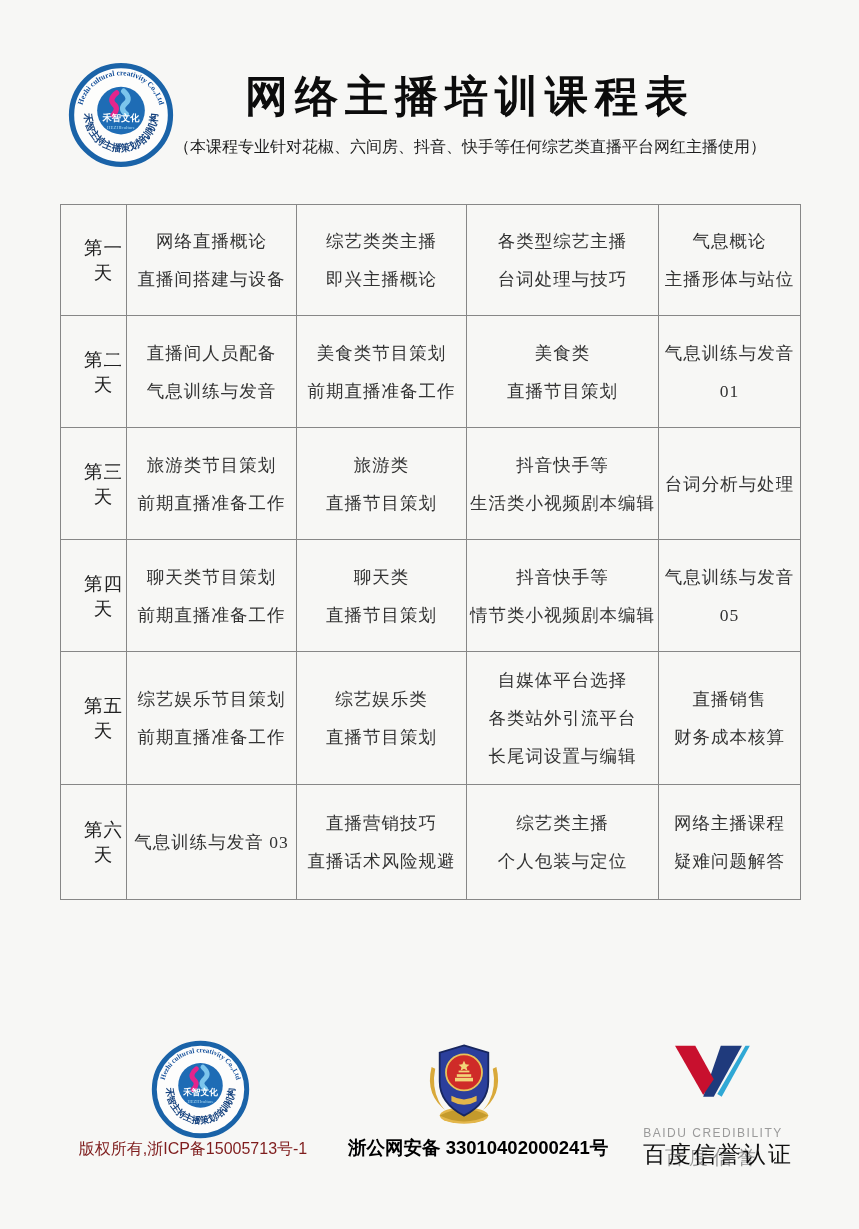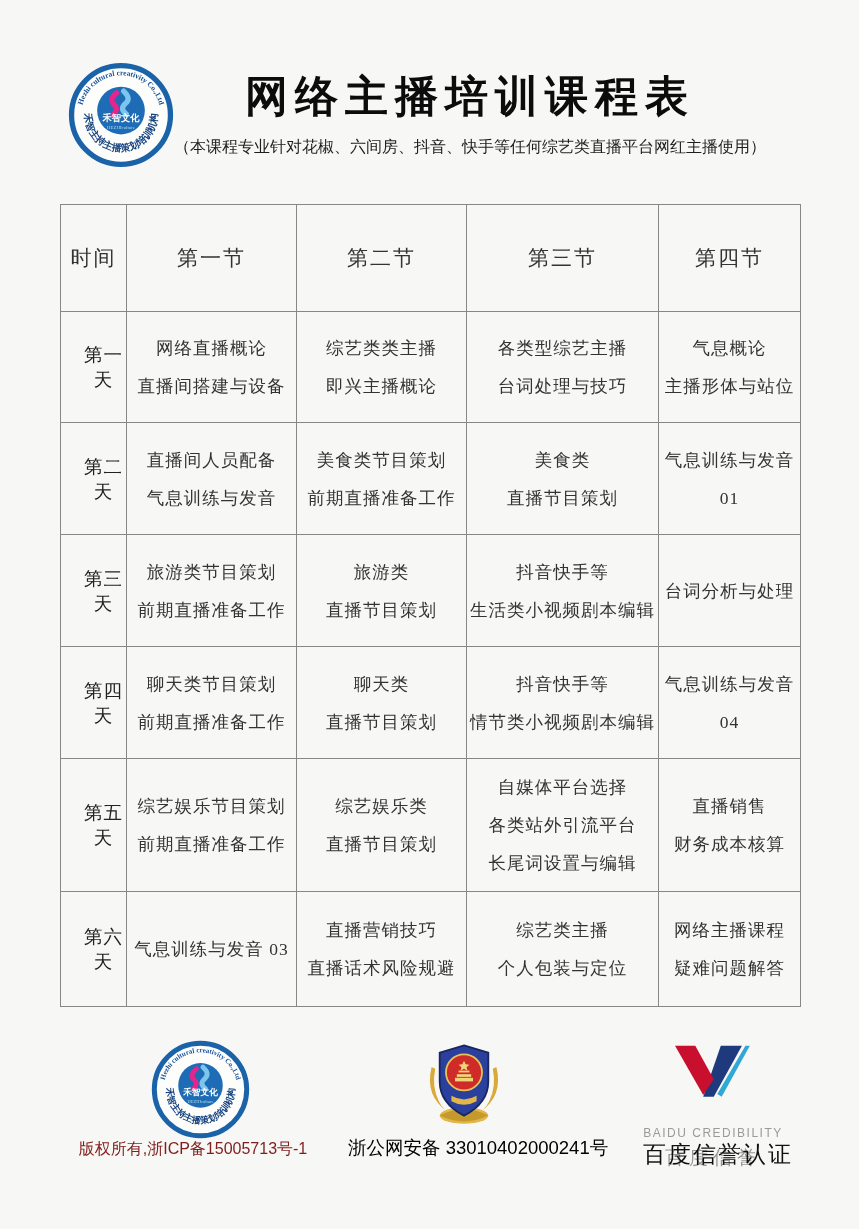--- a/index.html
+++ b/index.html
@@ -49,21 +49,21 @@
   
   .sans{font-family:"Liberation Sans","DejaVu Sans",sans-serif;}
   .logo-bottom{left:151px;top:1040px;width:99px;height:99px;}
   .copyright{
     position:absolute;left:63px;top:1139px;width:260px;text-align:center;
     font-size:16px;color:#7f1d1d;white-space:nowrap;
   }
   .police-badge{position:absolute;left:418px;top:1040px;width:92px;height:90px;}
   .police-record{
     position:absolute;left:348px;top:1135px;width:230px;text-align:center;
-    font-size:18.5px;font-weight:normal;color:#000;white-space:nowrap;
+    font-size:18.5px;font-weight:bold;color:#000;white-space:nowrap;
   }
   .baidu-v{position:absolute;left:668px;top:1044px;width:88px;height:58px;}
   .baidu-cn{
     position:absolute;left:633px;top:1101px;width:160px;text-align:center;
     font-size:19px;color:#979797;letter-spacing:5px;white-space:nowrap;margin-top:44px;
   }
   .baidu-en{
     position:absolute;left:633px;top:1126px;width:160px;text-align:center;
     font-size:12px;color:#9a9a9a;letter-spacing:1.5px;white-space:nowrap;
   }
@@ -102,27 +102,20 @@
   <div class="sched-wrap">
     <table class="sched">
       <colgroup>
         <col style="width:66px">
           <col style="width:170px">
           <col style="width:170px">
         <col style="width:192px">
           <col style="width:142px">
       </colgroup>
       <tbody>
-          <tr class="rh">
-        <td class="head">时间</td>
-        <td class="head">第一节</td>
-        <td class="head">第二节</td>
-        <td class="head">第三节</td>
-        <td class="head">第四节</td>
-      </tr>
       <tr class="r1">
         <td class="day">第一天</td>
         <td class="cell">网络直播概论
 直播间搭建与设备</td>
         <td class="cell">综艺类类主播
 即兴主播概论</td>
         <td class="cell">各类型综艺主播
 台词处理与技巧</td>
         <td class="cell">气息概论
 主播形体与站位</td>
@@ -148,21 +141,21 @@
         <td class="cell">台词分析与处理</td>
       </tr>
       <tr class="r4">
         <td class="day">第四天</td>
         <td class="cell">聊天类节目策划
 前期直播准备工作</td>
         <td class="cell">聊天类
 直播节目策划</td>
         <td class="cell">抖音快手等
 情节类小视频剧本编辑</td>
-        <td class="cell">气息训练与发音 04</td>
+        <td class="cell">气息训练与发音 05</td>
       </tr>
       <tr class="r5">
         <td class="day">第五天</td>
         <td class="cell">综艺娱乐节目策划
 前期直播准备工作</td>
         <td class="cell">综艺娱乐类
 直播节目策划</td>
         <td class="cell">自媒体平台选择
 各类站外引流平台
 长尾词设置与编辑</td>

